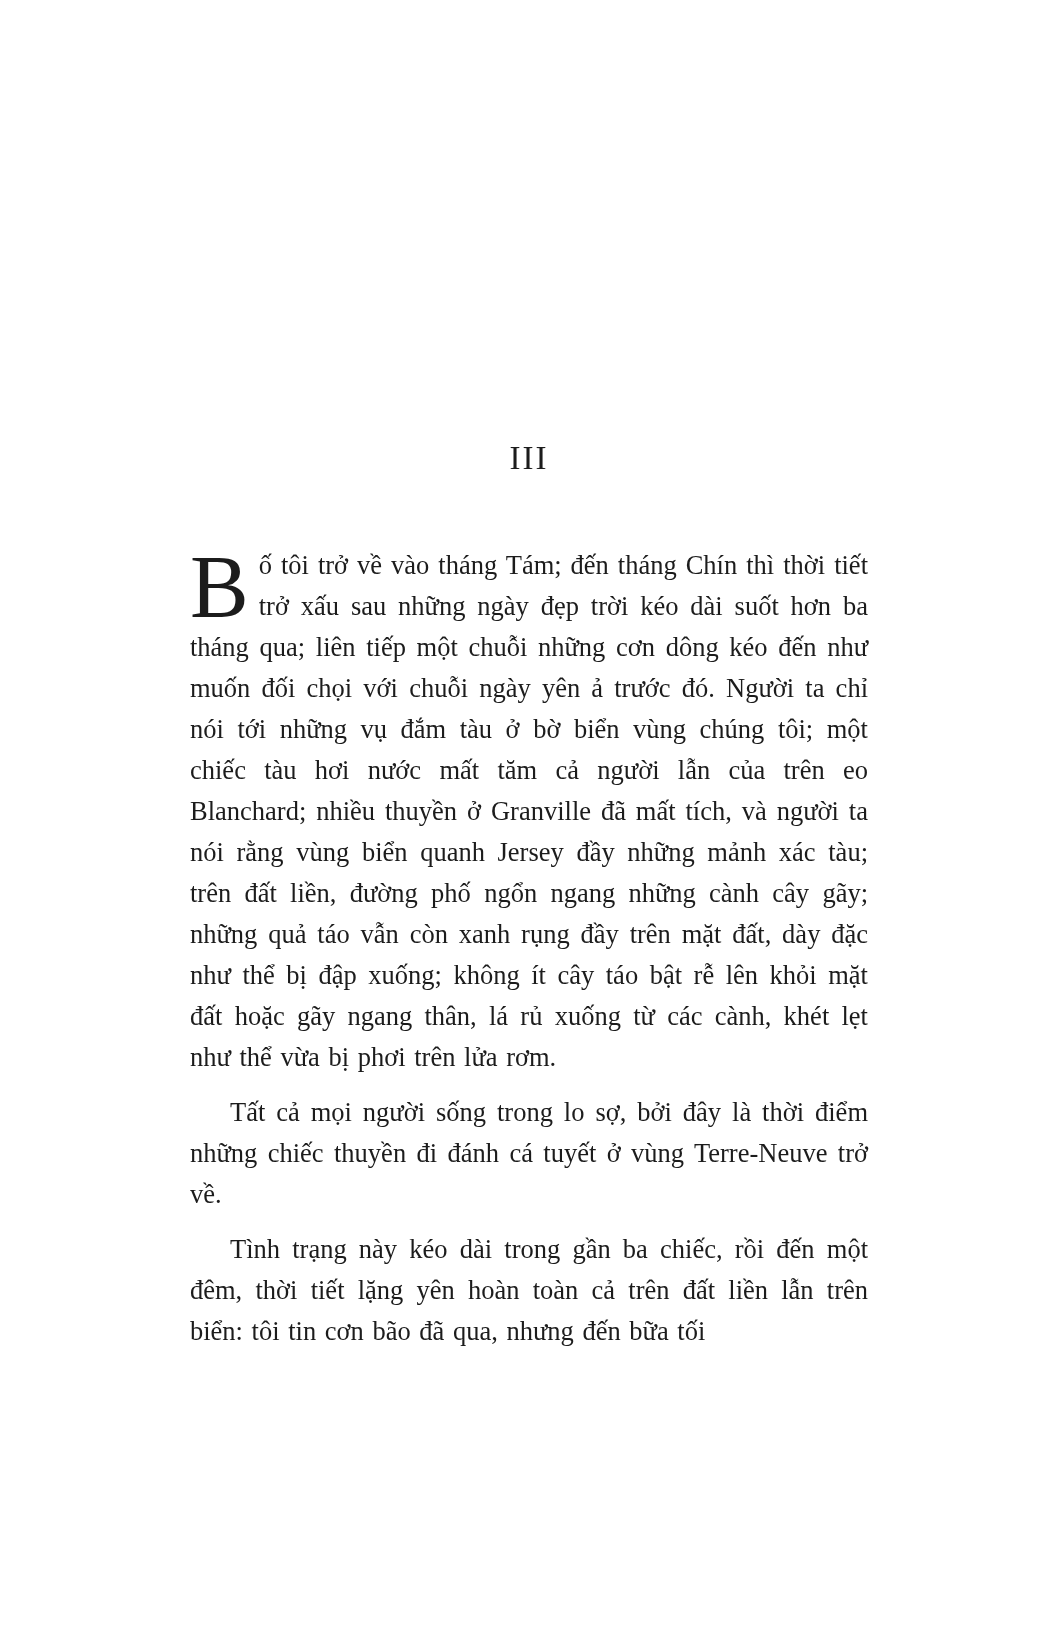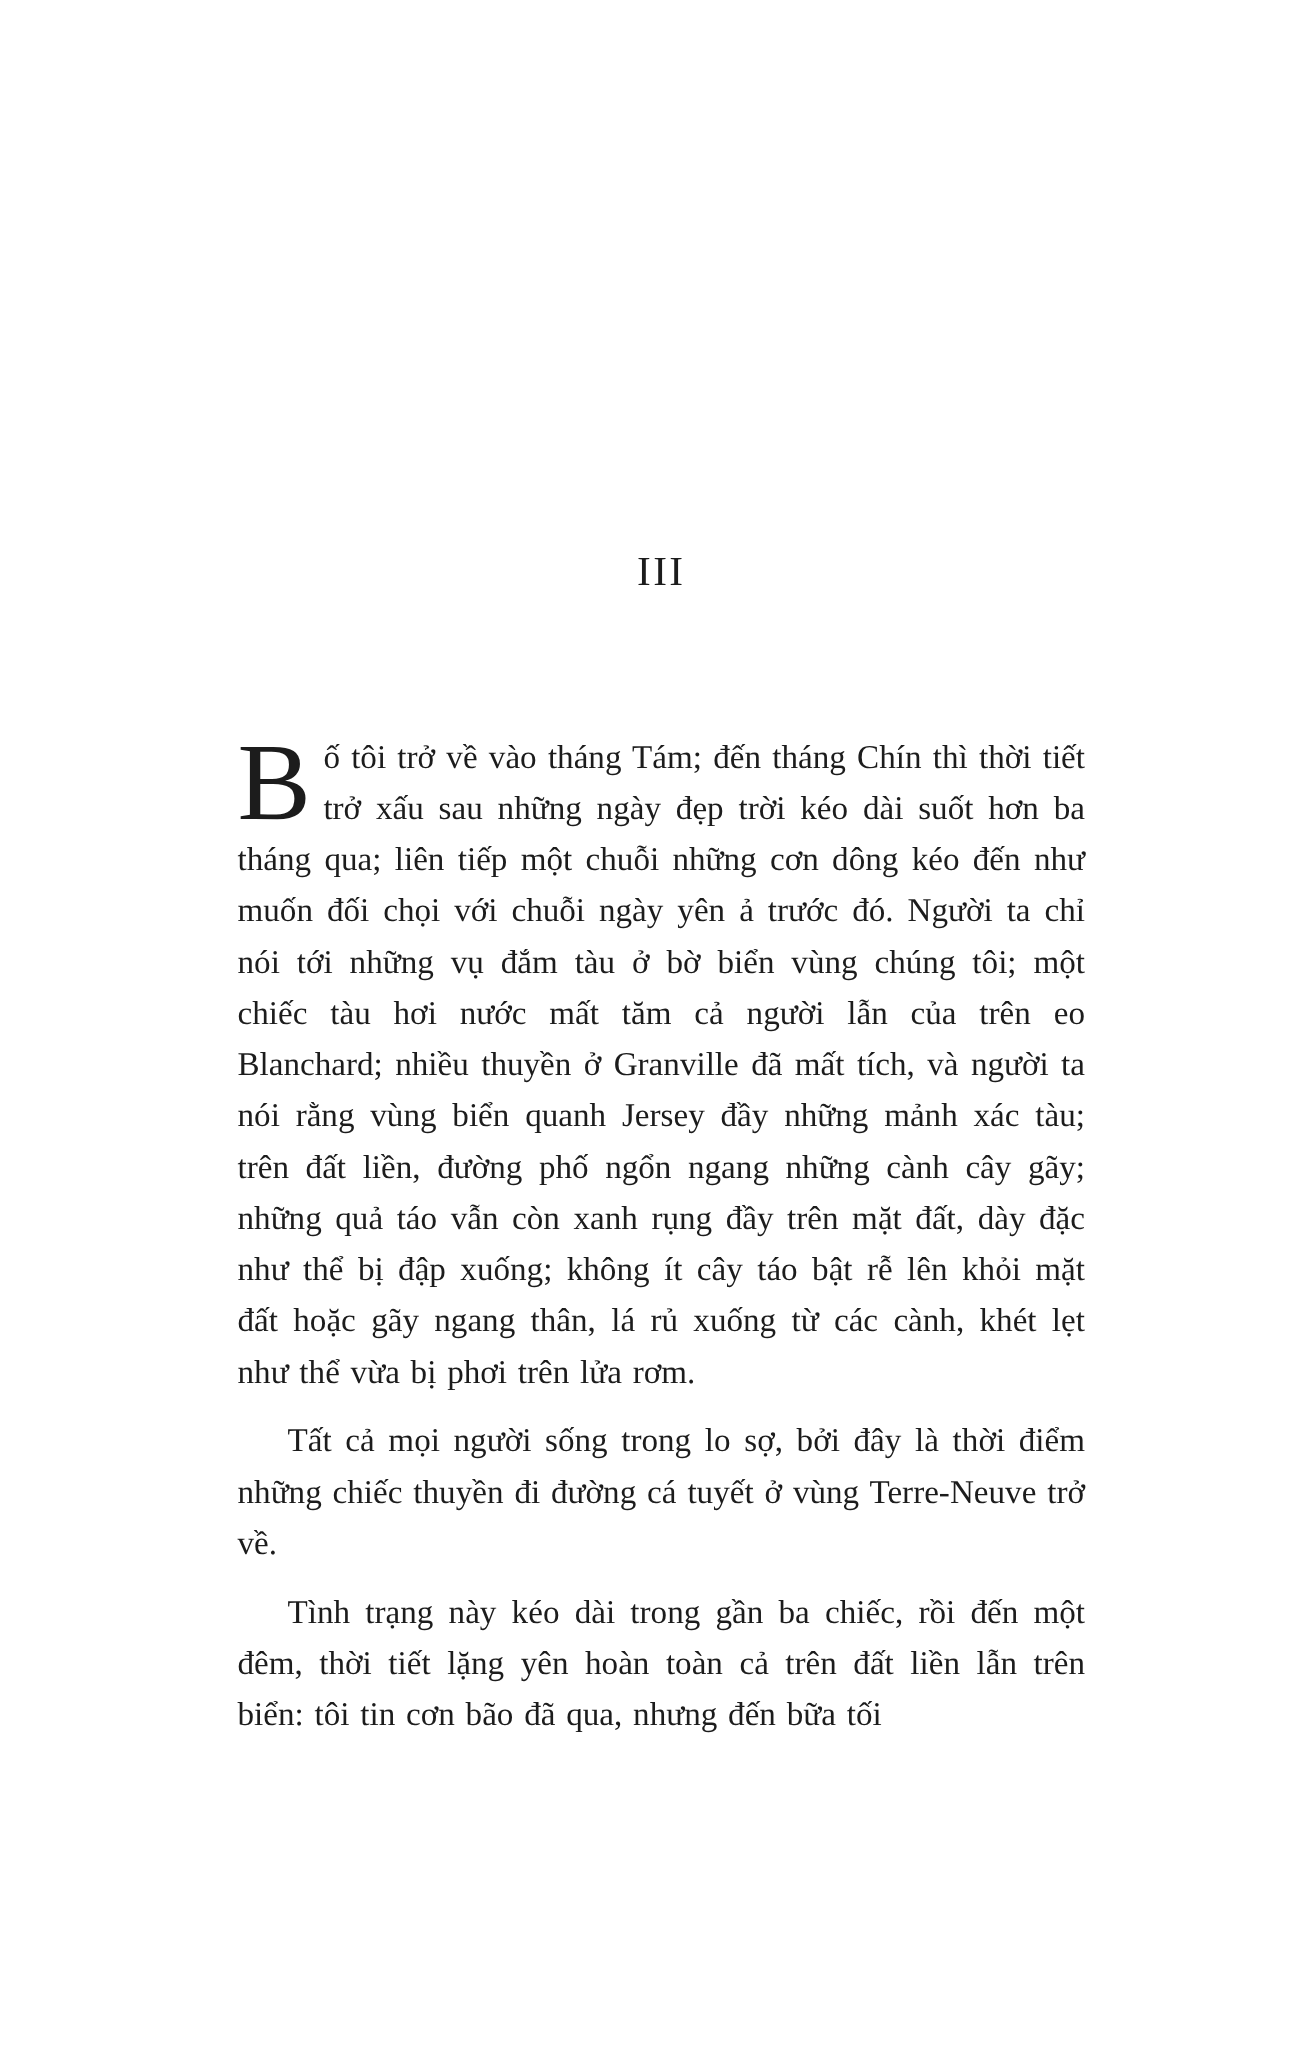--- a/index.html
+++ b/index.html
@@ -19,21 +19,21 @@
     padding: 440px 172px 0 190px;
   }
   .text-block {
     width: 678px;
   }
   .chapter {
     font-size: 33px;
     font-weight: 400;
     text-align: center;
     letter-spacing: 2px;
-    margin: 0 0 108px 0;
+    margin: 0 0 68px 0;
     color: #1c1c1c;
   }
   p.para {
     font-size: 26.5px;
     line-height: 41px;
     text-align: justify;
     margin: 0 0 14px 0;
     color: #1c1c1c;
     word-spacing: 2px;
   }
@@ -54,18 +54,18 @@
 
 <div class="page">
   <div class="text-block">
 
     <h1 class="chapter">III</h1>
 
     <p class="para">
       <span class="dropcap">B</span><span>ố tôi trở về vào tháng Tám; đến tháng Chín thì thời tiết trở xấu sau những ngày đẹp trời kéo dài suốt hơn ba tháng qua; liên tiếp một chuỗi những cơn dông kéo đến như muốn đối chọi với chuỗi ngày yên ả trước đó. Người ta chỉ nói tới những vụ đắm tàu ở bờ biển vùng chúng tôi; một chiếc tàu hơi nước mất tăm cả người lẫn của trên eo Blanchard; nhiều thuyền ở Granville đã mất tích, và người ta nói rằng vùng biển quanh Jersey đầy những mảnh xác tàu; trên đất liền, đường phố ngổn ngang những cành cây gãy; những quả táo vẫn còn xanh rụng đầy trên mặt đất, dày đặc như thể bị đập xuống; không ít cây táo bật rễ lên khỏi mặt đất hoặc gãy ngang thân, lá rủ xuống từ các cành, khét lẹt như thể vừa bị phơi trên lửa rơm.</span>
     </p>
 
-    <p class="para indent">Tất cả mọi người sống trong lo sợ, bởi đây là thời điểm những chiếc thuyền đi đường cá tuyết ở vùng Terre-Neuve trở về.</p>
+    <p class="para indent">Tất cả mọi người sống trong lo sợ, bởi đây là thời điểm những chiếc thuyền đi đánh cá tuyết ở vùng Terre-Neuve trở về.</p>
 
     <p class="para indent">Tình trạng này kéo dài trong gần ba chiếc, rồi đến một đêm, thời tiết lặng yên hoàn toàn cả trên đất liền lẫn trên biển: tôi tin cơn bão đã qua, nhưng đến bữa tối</p>
 
   </div>
 </div>
 
 </body></html>

